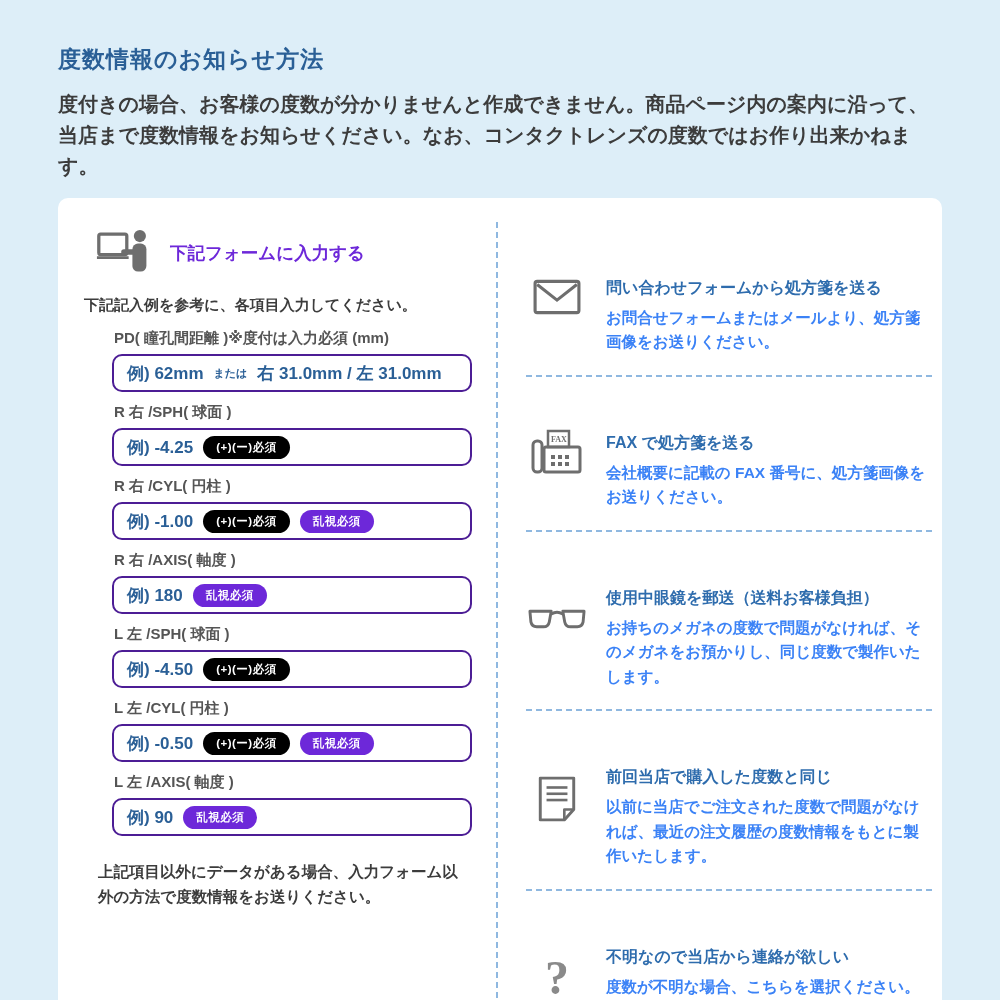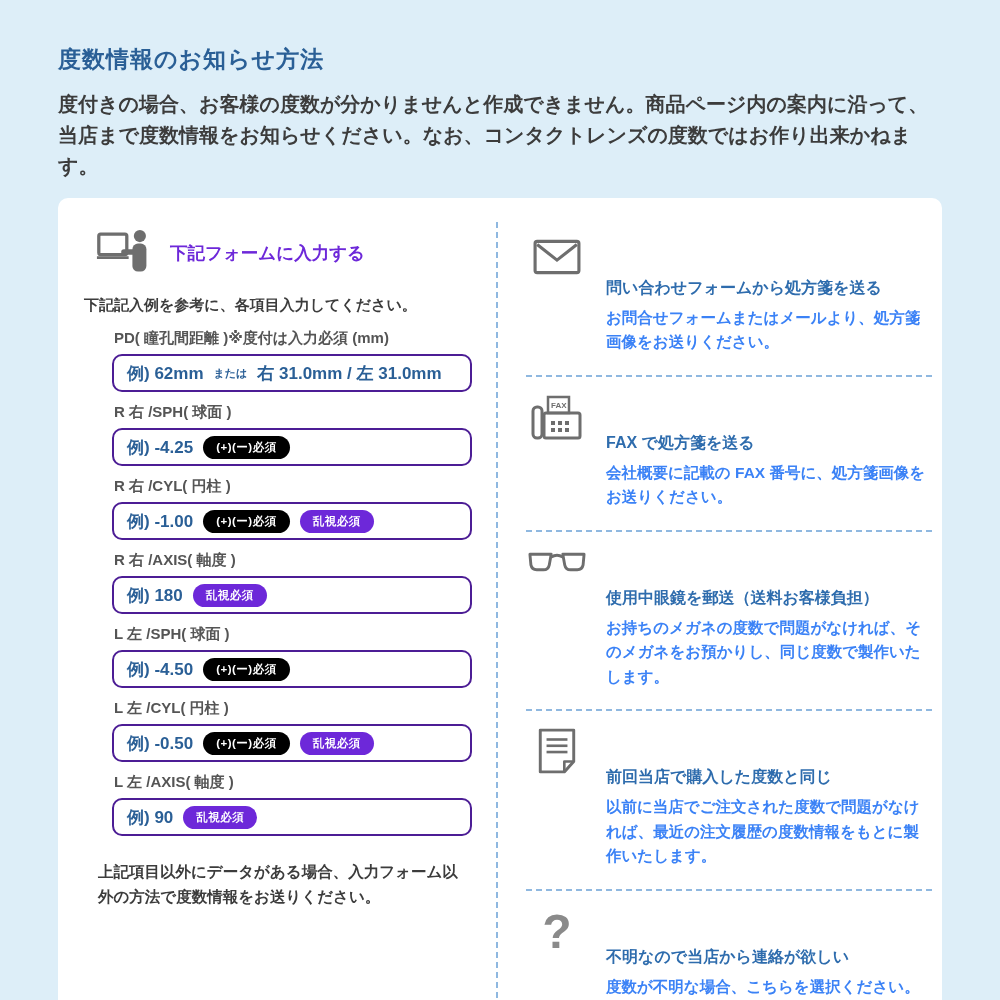--- a/index.html
+++ b/index.html
@@ -48,22 +48,22 @@
     padding:4px 13px; white-space:nowrap; letter-spacing:0.5px;
   }
   .badge-blue { background:#000000; }
   .badge-orange { background:#6d28d9; }
   .form-note { font-size:15.5px; font-weight:bold; line-height:1.6; margin:24px 0 0 14px; max-width:392px; }
 
   
   .section { display:flex; gap:18px; padding:17px 0 20px 0; }
   .section + .section { border-top:2px dashed #8fb8e0; }
   .sec-icon {
-    width:62px; min-width:62px; display:flex; align-items:flex-start;
-    justify-content:center; color:#6e6e6e;
+    width:62px; min-width:62px; display:flex; align-items:center;
+    justify-content:center; color:#6e6e6e;font-family:Liberation Serif, serif;
   }
   .sec-text { padding-right:4px; }
   .sec-title { color:#2e6cad; font-weight:bold; font-size:16px; margin-bottom:7px;margin-top:39px; }
   .sec-body { font-size:15.5px; font-weight:bold; line-height:1.58; color:#3b82f6; max-width:336px; }
   .q-glyph { font-size:48px; font-weight:bold; color:#8a8a8a; line-height:1; }
 
   .footer-note {
     font-size:16px; font-weight:bold; line-height:1.62;
     margin-top:20px; color:#3c3c3c;
   }

